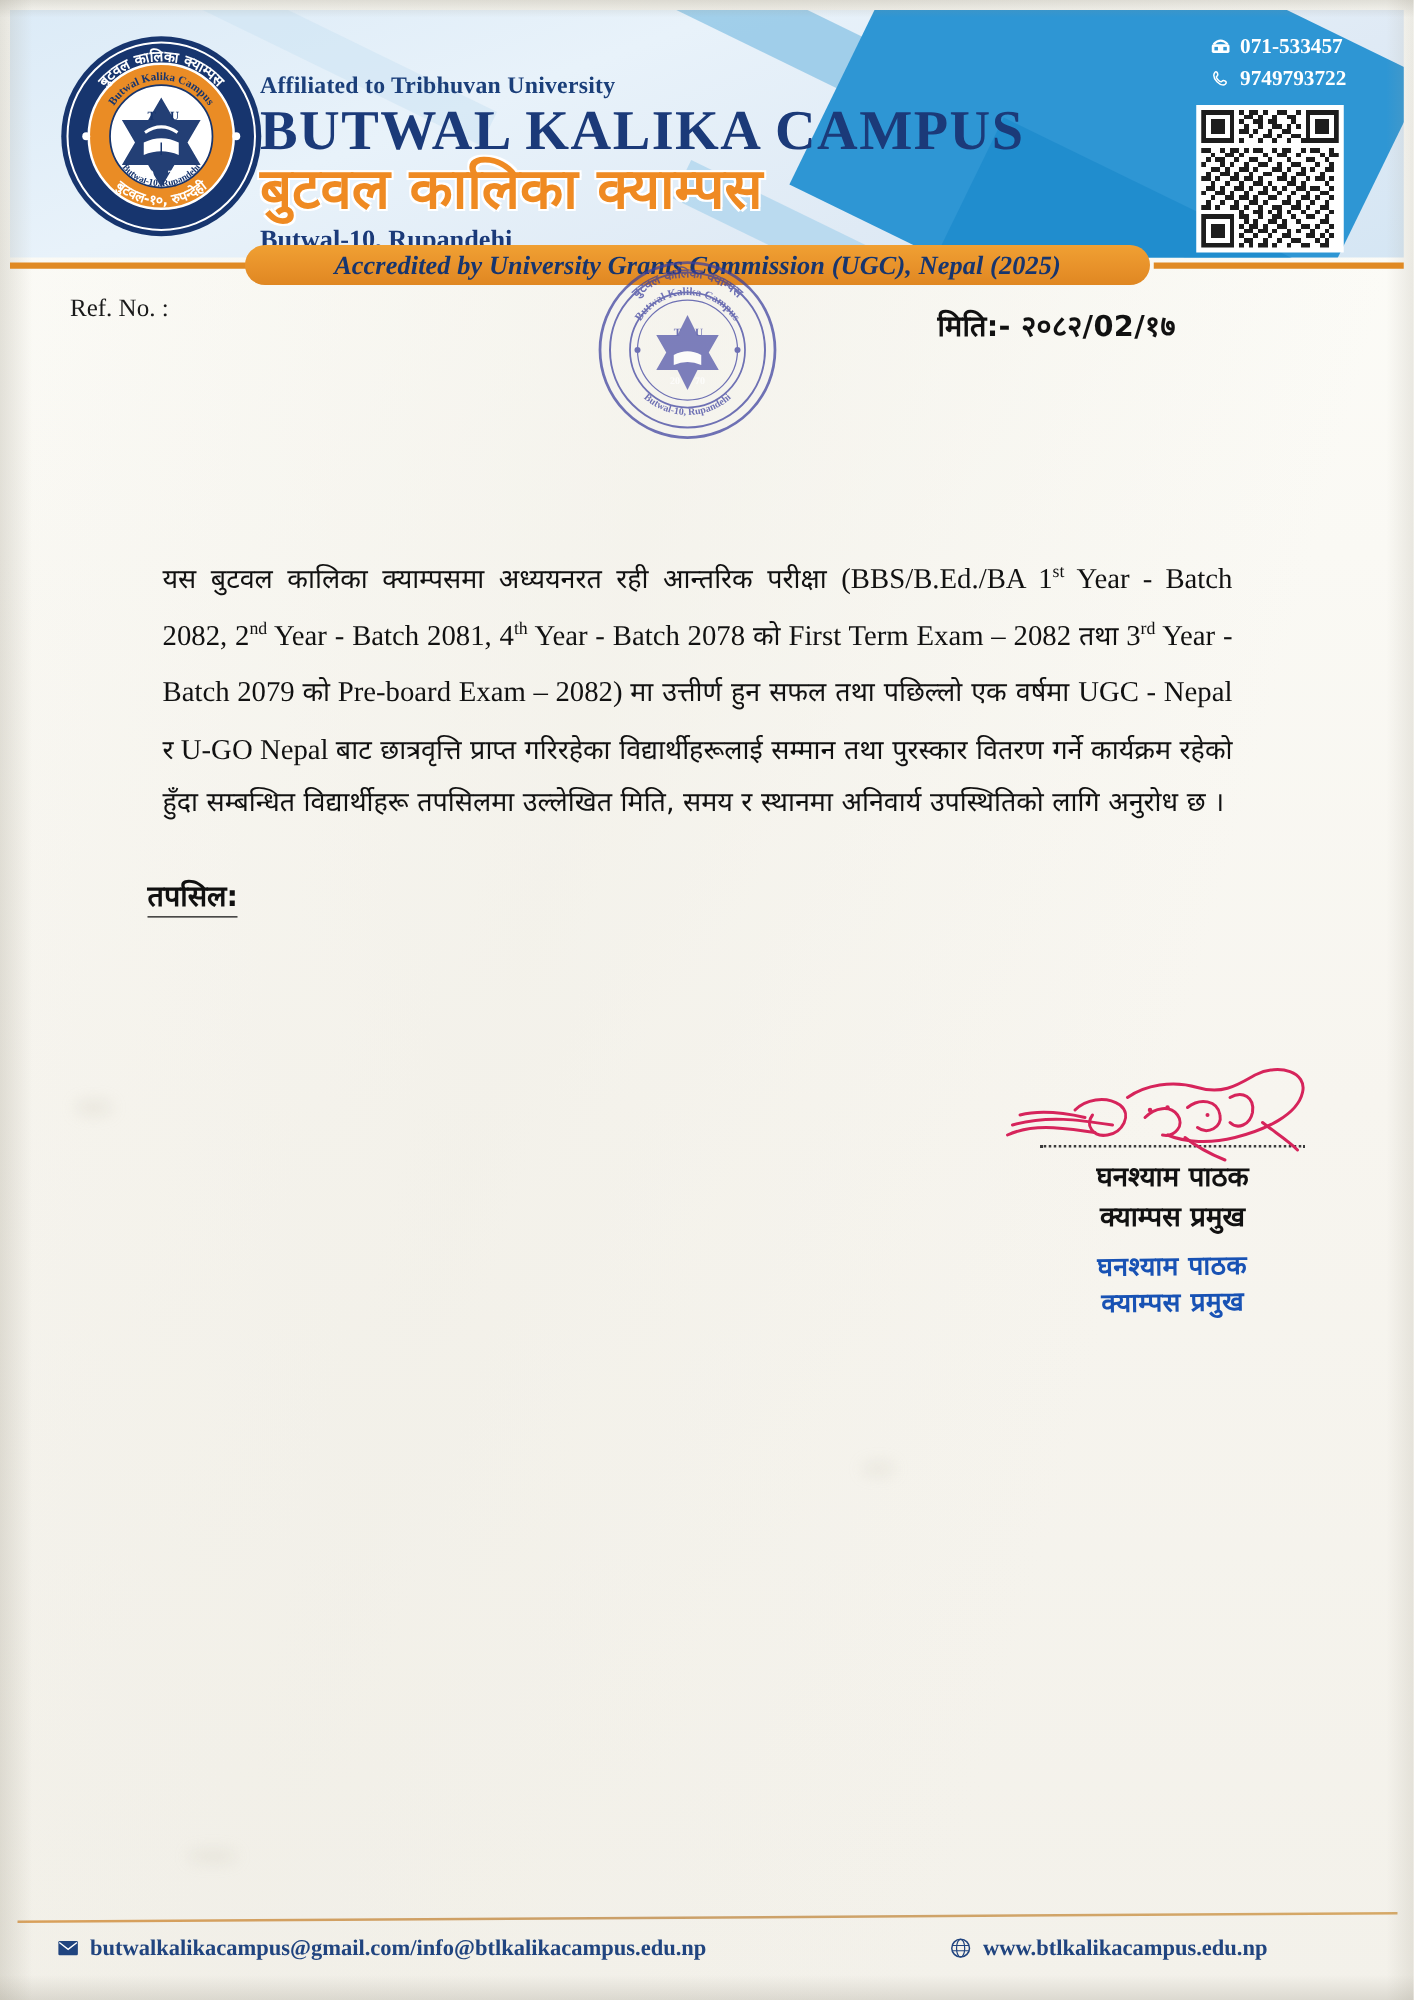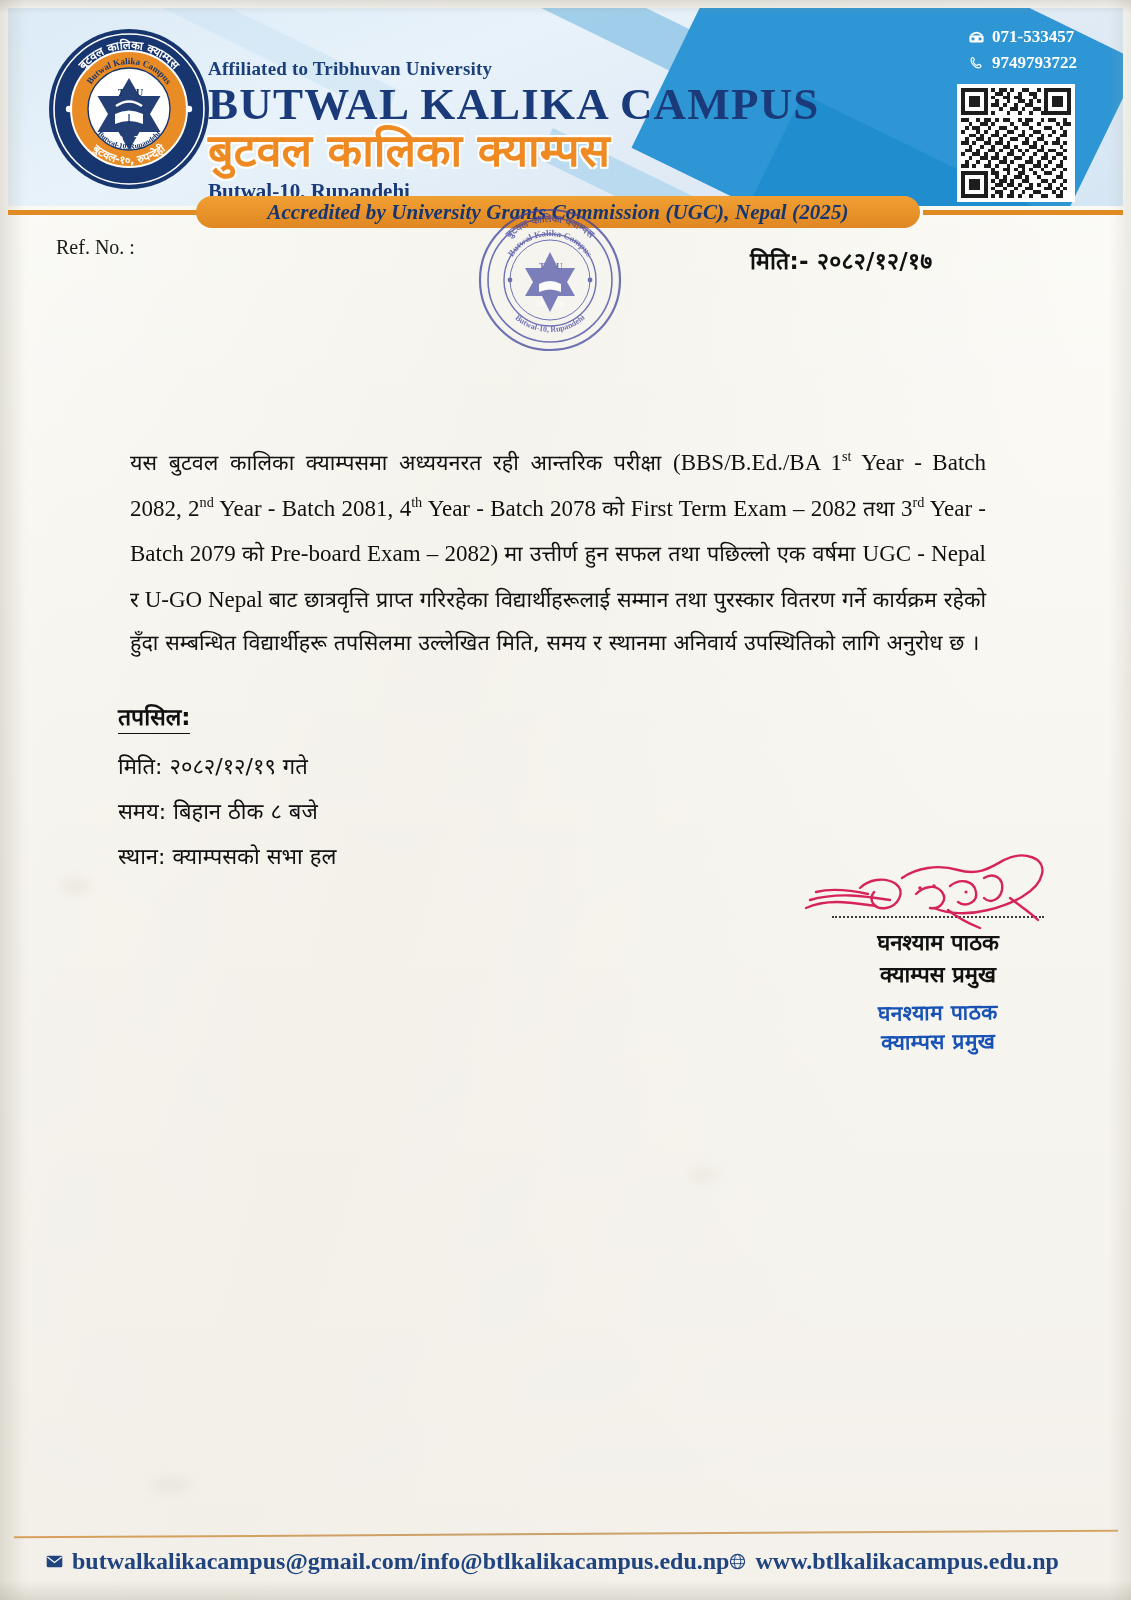--- a/index.html
+++ b/index.html
@@ -339,21 +339,21 @@
     transform: rotate(-0.35deg);
   }
   .footer {
     position: absolute;
     left: 46px; top: 1548px;
     width: 1040px;
     display: flex;
     align-items: center;
     justify-content: space-between;
     font-family: "Liberation Serif", serif;
-    font-size: 24px;
+    font-size: 18px;
     font-weight: bold;
     color: #20447f;
   }
   .f-item { display: flex; align-items: center; gap: 9px; white-space: nowrap; }
   .f-item.web { margin-right: 72px; }
   .fi { width: 17px; height: 17px; flex: 0 0 17px; }
 
   
   .smudge {
     position: absolute;
@@ -662,36 +662,31 @@
   </div>
 
   <div class="accred-tail tail-left"></div>
   <div class="accred-tail tail-right"></div>
 
   <div class="accred-ribbon">
     <span class="accred-text">Accredited by University Grants Commission (UGC), Nepal (2025)</span>
   </div>
 
   <div class="refno">Ref. No. :</div>
-  <div class="docdate">मिति:- २०८२/१२/१७</div>
+  <div class="docdate">मिति:- २०८२/02/१७</div>
 
   <div class="subject">
     <br>
   </div>
 
   <div class="body-text">
     <p><span>यस बुटवल कालिका क्याम्पसमा अध्ययनरत रही आन्तरिक परीक्षा </span><span class="en"><span>(BBS/B.Ed./BA 1</span><sup>st</sup><span> Year - Batch 2082, 2</span><sup>nd</sup><span> Year - Batch 2081, 4</span><sup>th</sup><span> Year - Batch 2078 </span></span><span>को</span><span class="en"> First Term Exam – 2082 </span><span>तथा</span><span class="en"><span> 3</span><sup>rd</sup><span> Year - Batch 2079 </span></span><span>को</span><span class="en"> Pre-board Exam – 2082) </span><span>मा उत्तीर्ण हुन सफल तथा पछिल्लो एक वर्षमा </span><span class="en">UGC - Nepal </span><span>र</span><span class="en"> U-GO Nepal </span><span>बाट छात्रवृत्ति प्राप्त गरिरहेका विद्यार्थीहरूलाई सम्मान तथा पुरस्कार वितरण गर्ने कार्यक्रम रहेको हुँदा सम्बन्धित विद्यार्थीहरू तपसिलमा उल्लेखित मिति, समय र स्थानमा अनिवार्य उपस्थितिको लागि अनुरोध छ ।</span></p>
   </div>
 
   <div class="tapsil-head">तपसिल:</div>
-  <div class="tapsil-list">
-    <div>मिति: २०८२/१२/१९ गते</div>
-    <div>समय: बिहान ठीक ८ बजे</div>
-    <div>स्थान: क्याम्पसको सभा हल</div>
-  </div>
 
   <div class="office-seal">
     <svg width="148" height="148" viewBox="0 0 148 148" aria-hidden="true">
       <defs>
         <path id="sTop" d="M 16,74 A 58,58 0 0 1 132,74"></path>
         <path id="sBot" d="M 22,74 A 52,52 0 0 0 126,74"></path>
         <path id="sTop2" d="M 30,74 A 44,44 0 0 1 118,74"></path>
         <path id="sBot2" d="M 36,74 A 38,38 0 0 0 112,74"></path>
       </defs>
       <circle cx="74" cy="74" r="70" fill="none" stroke="#3b3f9e" stroke-width="2.2"></circle>

